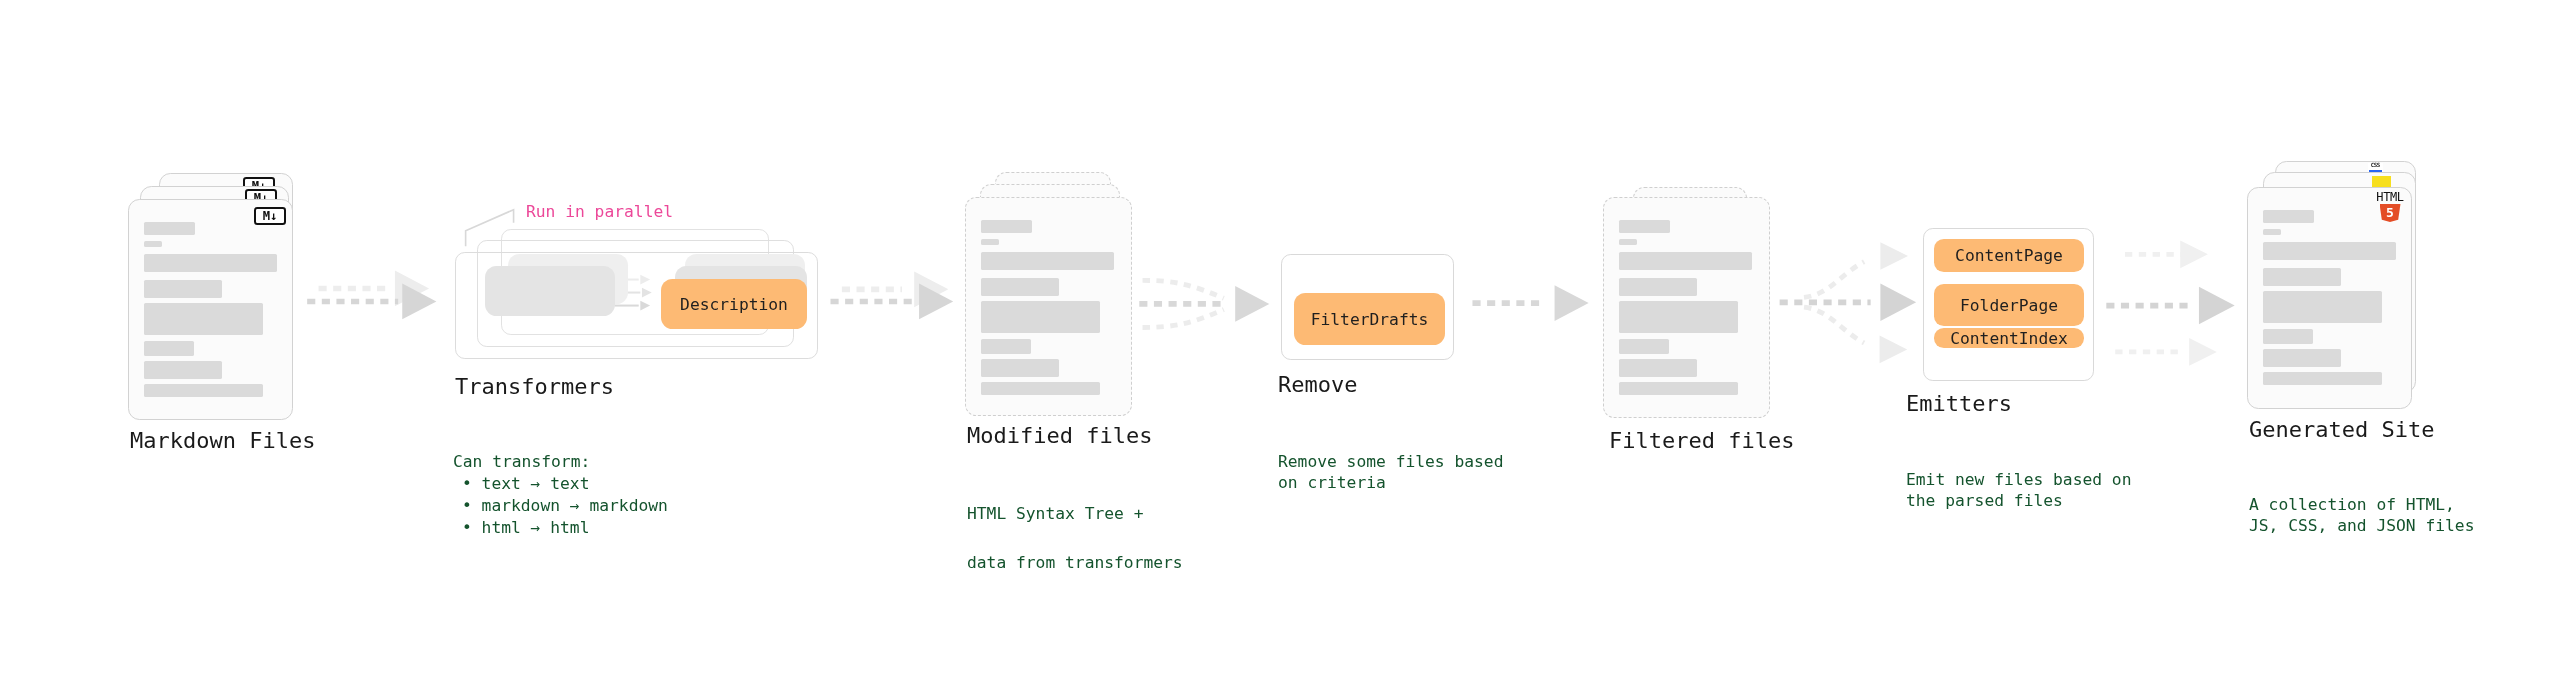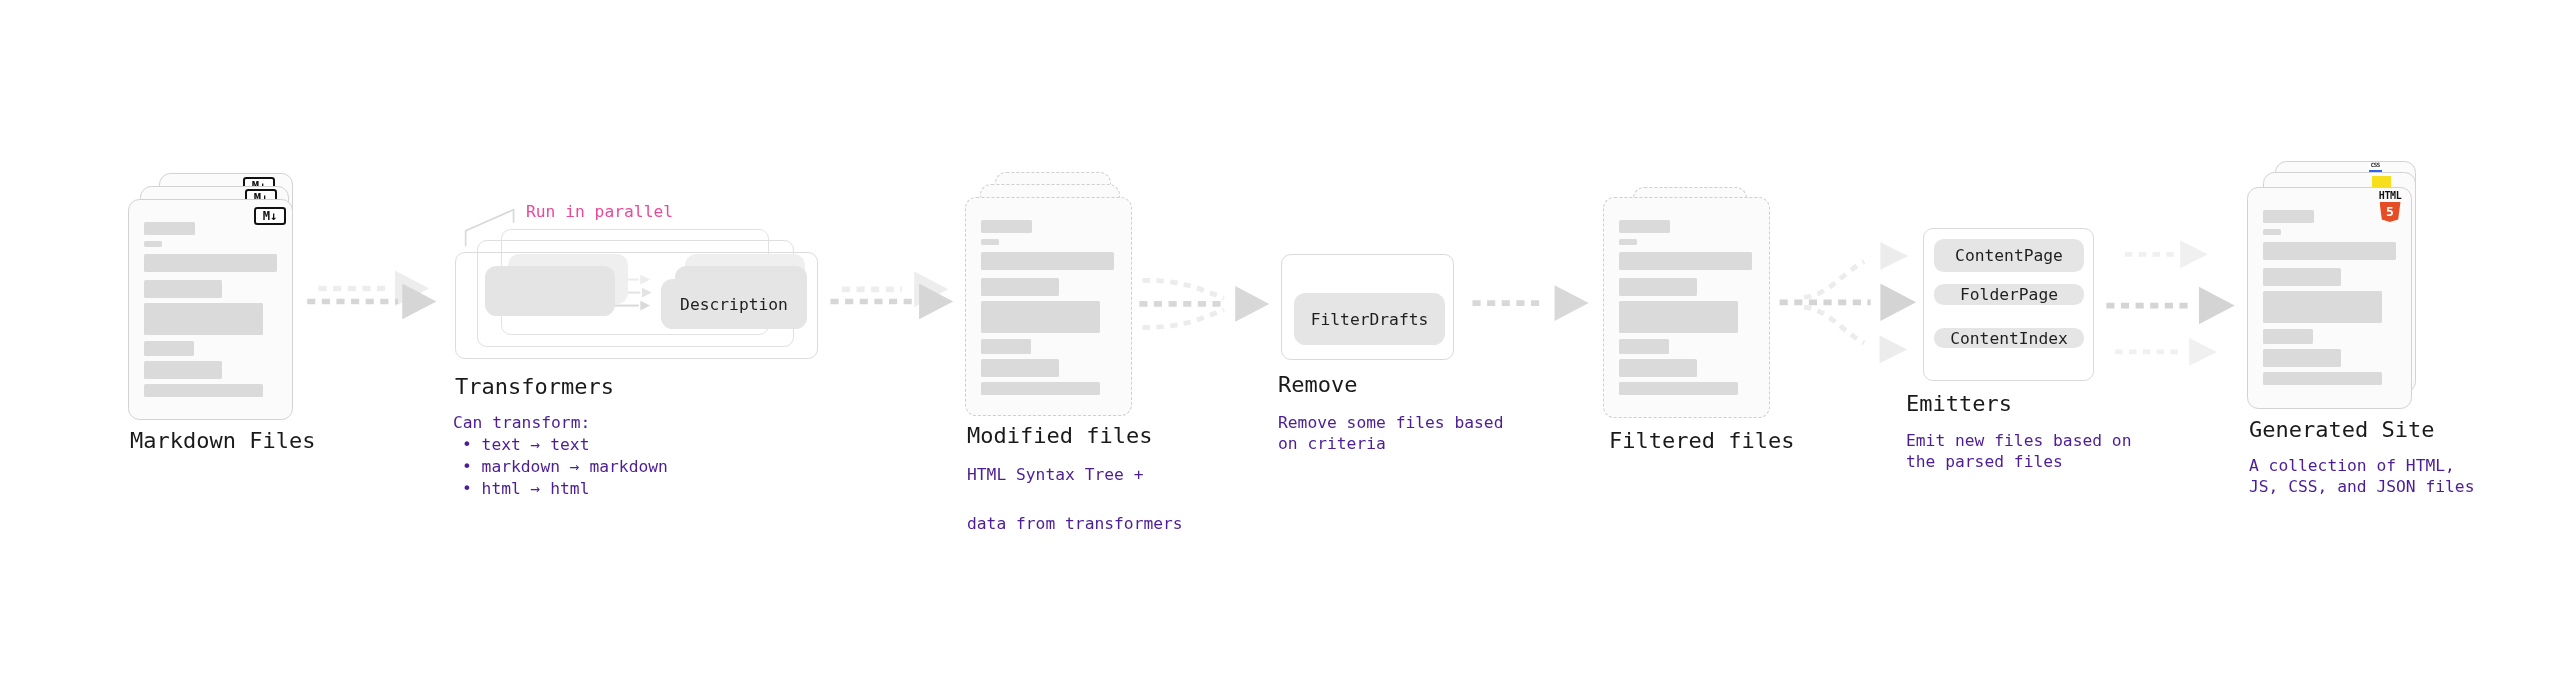--- a/index.html
+++ b/index.html
@@ -1,40 +1,40 @@
 <!DOCTYPE html>
 <html style="--html-orange: #e44d26; --js-yellow: #f7df1e; --css-blue: #2965f1;font-size:13px"><head>
 <meta charset="utf-8">
 <style>
   html,body{margin:0;padding:0;background:#fff;}
   .canvas{position:relative;width:2576px;height:681px;background:#ffffff;overflow:hidden;
           font-family:"DejaVu Sans Mono","Liberation Mono",monospace;color:#1c1c1c;}
   .overlay{position:absolute;left:0;top:0;pointer-events:none;}
   .abs{position:absolute;}
   .t{font-size:22px;font-weight:500;line-height:1.1;color:#1a1a1a;white-space:pre;}
-  .b{font-size:16.3px;font-weight:400;line-height:1.1;color:#4c1d95;white-space:pre;}
+  .b{font-size:16.3px;font-weight:400;line-height:1.1;color:#14532d;white-space:pre;margin-top:39px;}
   .faint{font-size:16.3px;color:#ec4899;white-space:pre;}
   .card{position:absolute;background:#fbfbfb;border:1.2px solid #d2d2d2;border-radius:11.4px;box-sizing:border-box;}
   .card-dashed{position:absolute;background:#fbfbfb;border:1.6px dashed #cfcfcf;border-radius:11.4px;box-sizing:border-box;}
   .box{position:absolute;background:transparent;border:1.2px solid #dcdcdc;border-radius:9.8px;box-sizing:border-box;}
   .panel{position:absolute;background:#ffffff;border:1.2px solid #d9d9d9;border-radius:9.8px;box-sizing:border-box;}
   .bar{position:absolute;background:#dadada;border-radius:1.6px;}
-  .pill{position:absolute;background:#e5e5e5;border-radius:11.4px;display:flex;align-items:center;justify-content:center;
+  .pill{position:absolute;background:#fdba74;border-radius:11.4px;display:flex;align-items:center;justify-content:center;
         font-size:16.3px;color:#1f1f1f;white-space:pre;}
   .ghost1{background:#e4e4e4;}
   .ghost2{background:#efefef;}
   .badge-md{position:absolute;width:32px;height:18px;background:#fff;border:2px solid #111;border-radius:3.3px;
         box-sizing:border-box;display:flex;align-items:center;justify-content:center;
         font-size:12.2px;font-weight:bold;color:#111;line-height:1;}
   .badge-css{position:absolute;width:14.6px;height:9px;background:#fff;display:flex;flex-direction:column;align-items:center;}
   .badge-css .w{font-size:5.7px;font-weight:bold;line-height:1;color:#222;letter-spacing:-0.4px;}
   .badge-css .u{width:13px;height:2.4px;background:var(--css-blue,#2965f1);margin-top:0.8px;}
   .badge-js{position:absolute;width:18.7px;height:10.6px;background:var(--js-yellow,#f7df1e);}
   .badge-html{position:absolute;width:22px;height:31px;display:flex;flex-direction:column;align-items:center;}
-  .badge-html .w{font-size:10px;font-weight:bold;line-height:1;color:#111;letter-spacing:-0.4px;}
+  .badge-html .w{font-size:12px;font-weight:normal;line-height:1;color:#111;letter-spacing:-0.4px;}
   .badge-html .shield{width:21px;height:22px;margin-top:0.8px;background:var(--html-orange,#e44d26);
         clip-path:polygon(0% 0%,100% 0%,89% 88%,50% 100%,11% 88%);
         display:flex;align-items:center;justify-content:center;color:#fff;font-size:13px;font-weight:bold;}
 </style>
 </head>
 <body>
 
 <div class="canvas">
 
   <svg class="overlay" width="2576" height="681" viewBox="0 0 3170 838">
@@ -164,21 +164,21 @@
       <div class="bar" style="left: 15.4px; top: 80px; width: 78px; height: 18px; background: rgb(218, 218, 218);"></div>
       <div class="bar" style="left: 15.4px; top: 103px; width: 119px; height: 32px; background: rgb(218, 218, 218);"></div>
       <div class="bar" style="left: 15.4px; top: 141px; width: 50px; height: 15.4px; background: rgb(218, 218, 218);"></div>
       <div class="bar" style="left: 15.4px; top: 161px; width: 78px; height: 18px; background: rgb(218, 218, 218);"></div>
       <div class="bar" style="left: 15.4px; top: 184px; width: 119px; height: 13px; background: rgb(218, 218, 218);"></div>
     </div>
   <div class="abs t" style="left:1609px;top:429px;">Filtered files</div>
 
   <div class="panel" style="left:1923px;top:228px;width:171px;height:153px;"></div>
   <div class="pill" style="left:1934px;top:239px;width:150px;height:33px;border-radius:9.8px;">ContentPage</div>
-  <div class="pill" style="left:1934px;top:284px;width:150px;height:21px;border-radius:9.8px;">FolderPage</div>
+  <div class="pill" style="left:1934px;top:284px;width:150px;height:42px;border-radius:9.8px;">FolderPage</div>
   <div class="pill" style="left:1934px;top:328px;width:150px;height:20px;border-radius:9.8px;">ContentIndex</div>
   <div class="abs t" style="left:1906px;top:392px;">Emitters</div>
   <div class="abs b" style="left:1906px;top:432px;">Emit new files based on</div>
   <div class="abs b" style="left:1906px;top:453px;">the parsed files</div>
 
   <div class="card" style="left:2275px;top:161px;width:141px;height:221px;"></div>
   <div class="badge-css" style="left:2368px;top:163px;">
     <span class="w">CSS</span>
     <span class="u"></span>
   </div>

